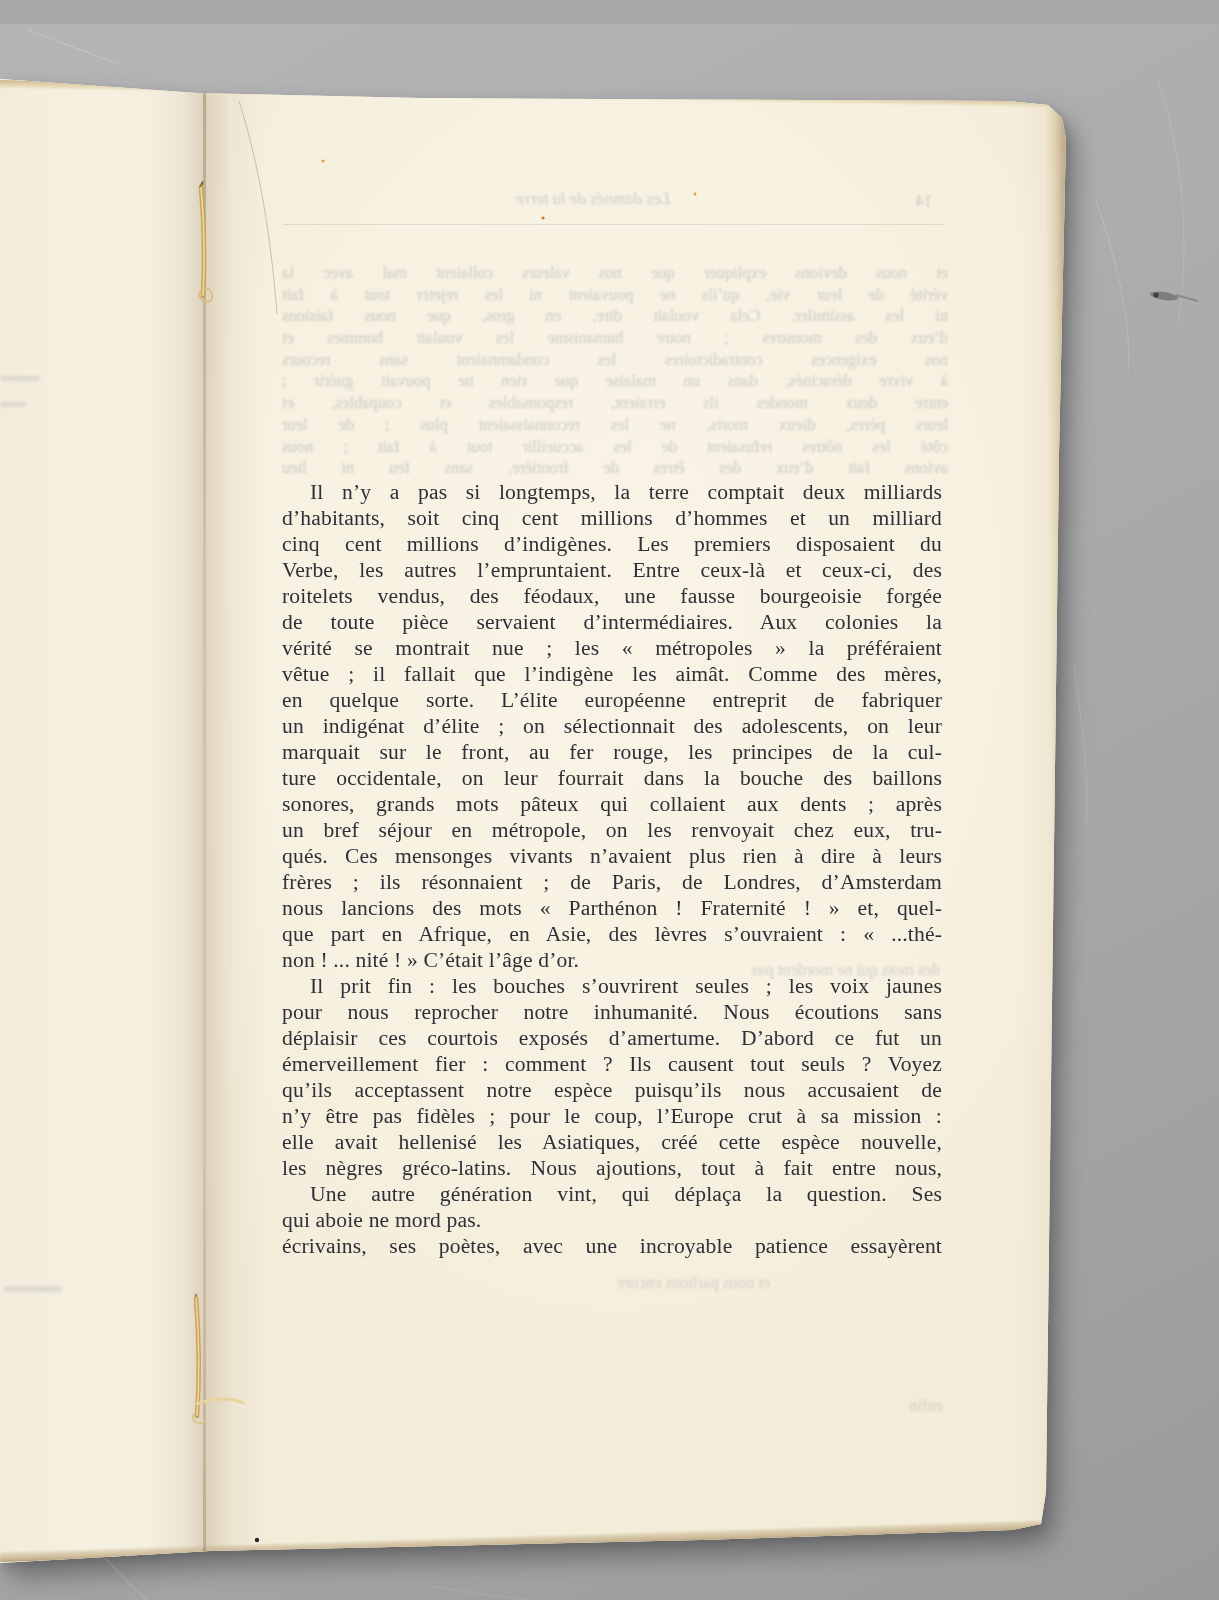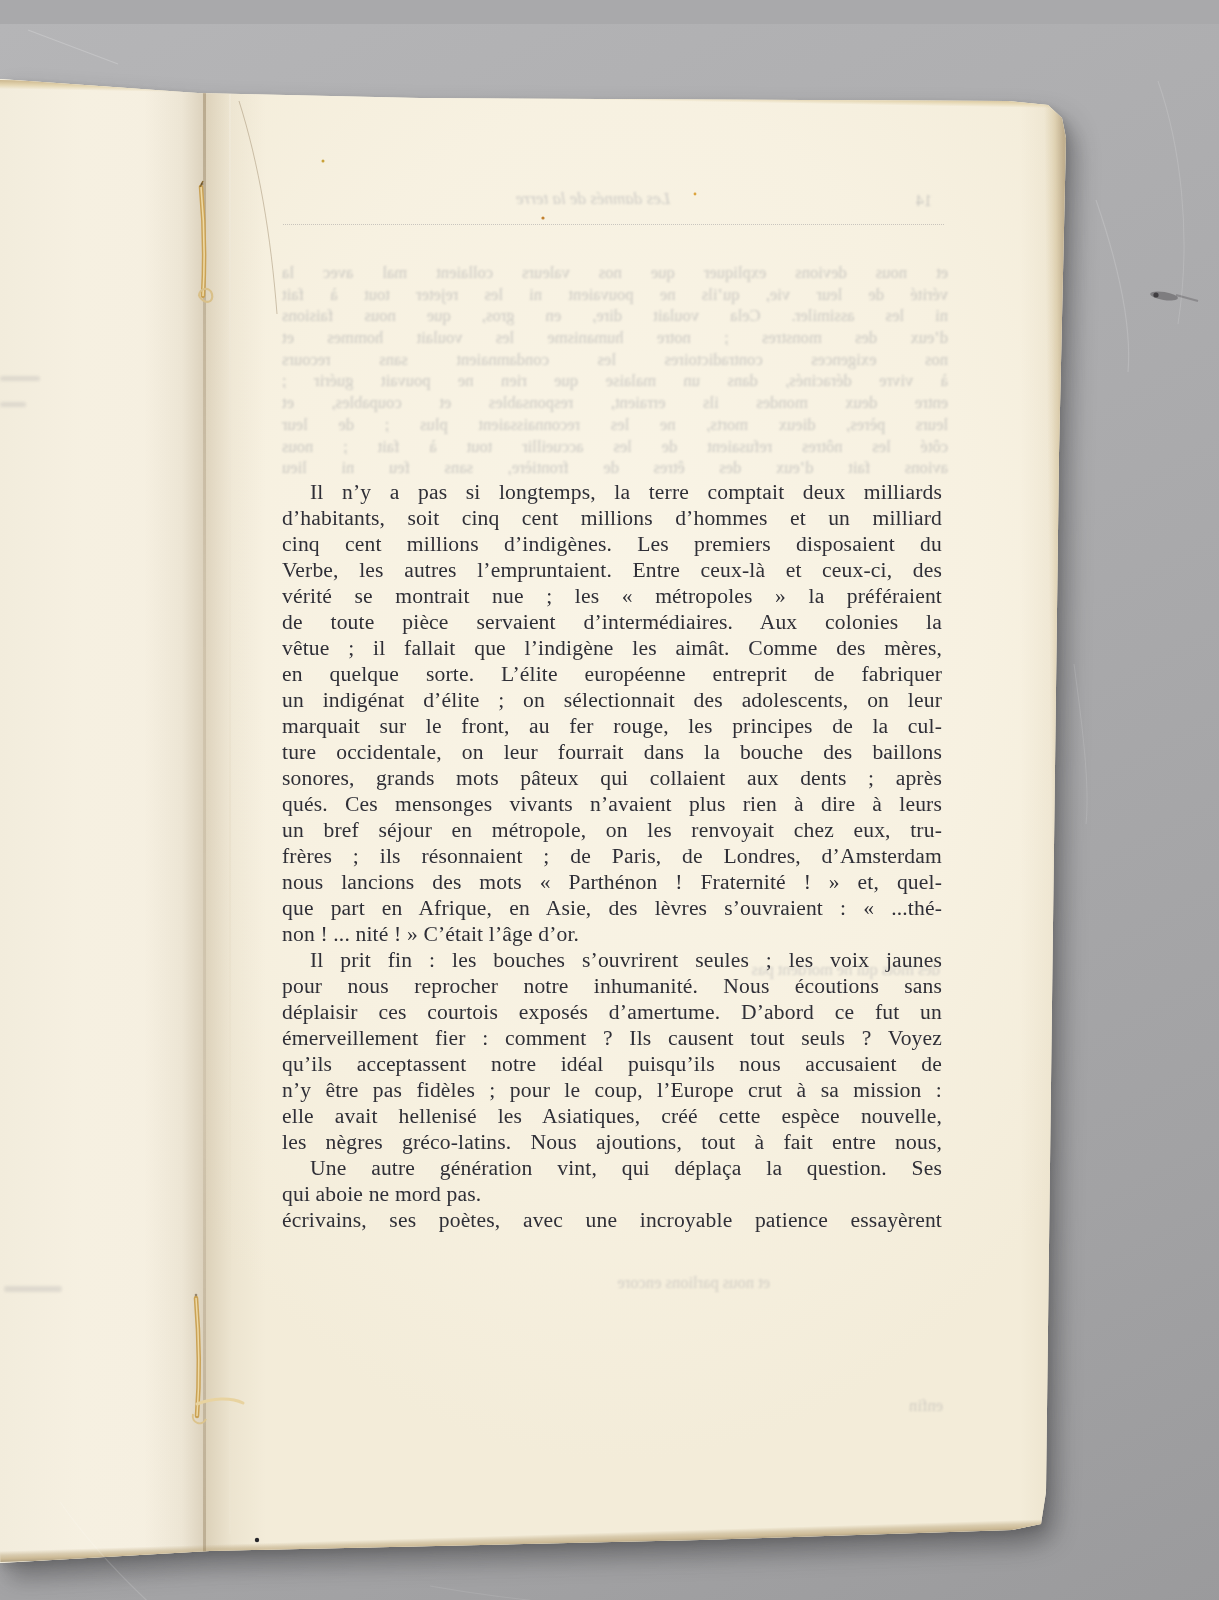--- a/index.html
+++ b/index.html
@@ -108,39 +108,40 @@
 
       <div class="ghost-snippet" id="ghost-snip-0">des mots qui ne mordent pas</div>
       <div class="ghost-snippet" id="ghost-snip-1">et nous parlions encore</div>
       <div class="ghost-snippet" id="ghost-snip-2">enfin</div>
 
       <div id="text-block">
           <div class="line indent">Il n’y a pas si longtemps, la terre comptait deux milliards</div>
           <div class="line">d’habitants, soit cinq cent millions d’hommes et un milliard</div>
           <div class="line">cinq cent millions d’indigènes. Les premiers disposaient du</div>
           <div class="line">Verbe, les autres l’empruntaient. Entre ceux-là et ceux-ci, des</div>
+          <div class="line">roitelets vendus, des féodaux, une fausse bourgeoisie forgée</div>
+          <div class="line">de toute pièce servaient d’intermédiaires. Aux colonies la</div>
           <div class="line">vérité se montrait nue ; les « métropoles » la préféraient</div>
-          <div class="line">de toute pièce servaient d’intermédiaires. Aux colonies la</div>
           <div class="line">vêtue ; il fallait que l’indigène les aimât. Comme des mères,</div>
           <div class="line">en quelque sorte. L’élite européenne entreprit de fabriquer</div>
           <div class="line">un indigénat d’élite ; on sélectionnait des adolescents, on leur</div>
           <div class="line">marquait sur le front, au fer rouge, les principes de la cul-</div>
           <div class="line">ture occidentale, on leur fourrait dans la bouche des baillons</div>
           <div class="line">sonores, grands mots pâteux qui collaient aux dents ; après</div>
+          <div class="line">un bref séjour en métropole, on les renvoyait chez eux, tru-</div>
           <div class="line">qués. Ces mensonges vivants n’avaient plus rien à dire à leurs</div>
-          <div class="line">un bref séjour en métropole, on les renvoyait chez eux, tru-</div>
           <div class="line">frères ; ils résonnaient ; de Paris, de Londres, d’Amsterdam</div>
           <div class="line">nous lancions des mots « Parthénon ! Fraternité ! » et, quel-</div>
           <div class="line">que part en Afrique, en Asie, des lèvres s’ouvraient : « ...thé-</div>
           <div class="line para-end">non ! ... nité ! » C’était l’âge d’or.</div>
           <div class="line indent">Il prit fin : les bouches s’ouvrirent seules ; les voix jaunes</div>
           <div class="line">pour nous reprocher notre inhumanité. Nous écoutions sans</div>
           <div class="line">déplaisir ces courtois exposés d’amertume. D’abord ce fut un</div>
           <div class="line">émerveillement fier : comment ? Ils causent tout seuls ? Voyez</div>
-          <div class="line">qu’ils acceptassent notre idéal puisqu’ils nous accusaient de</div>
+          <div class="line">qu’ils acceptassent notre espèce puisqu’ils nous accusaient de</div>
           <div class="line">n’y être pas fidèles ; pour le coup, l’Europe crut à sa mission :</div>
           <div class="line">elle avait hellenisé les Asiatiques, créé cette espèce nouvelle,</div>
           <div class="line">les nègres gréco-latins. Nous ajoutions, tout à fait entre nous,</div>
           <div class="line indent">Une autre génération vint, qui déplaça la question. Ses</div>
           <div class="line para-end">qui aboie ne mord pas.</div>
           <div class="line">écrivains, ses poètes, avec une incroyable patience essayèrent</div>
         </div>
     </div>
   </div>
 

